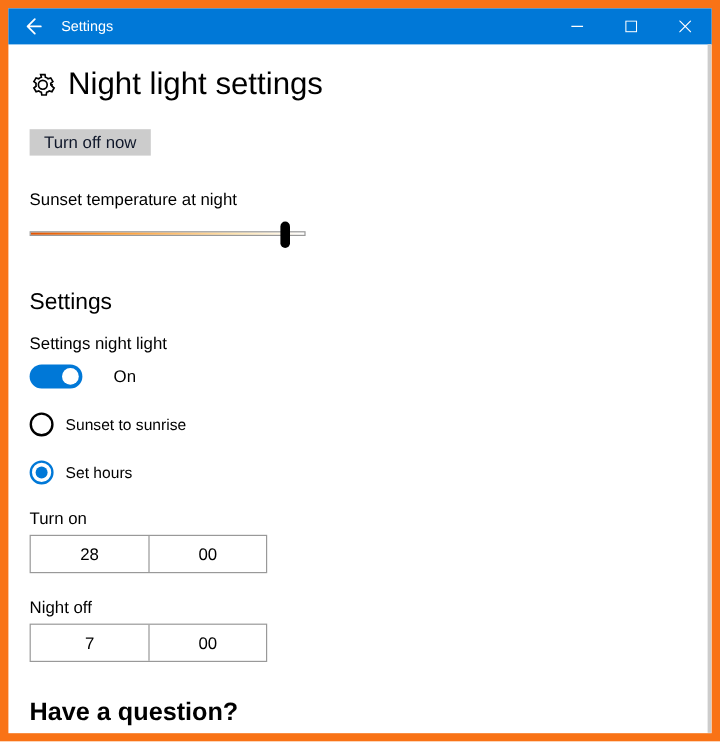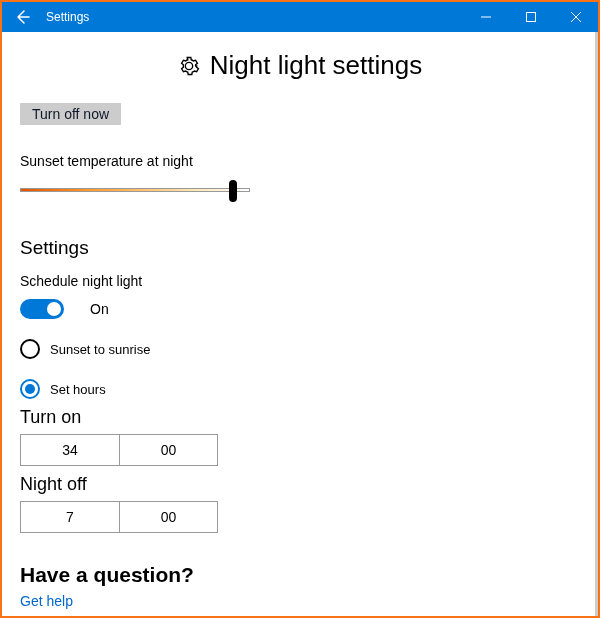--- a/index.html
+++ b/index.html
@@ -1,43 +1,43 @@
 <!DOCTYPE html>
 <html><head>
 <meta charset="utf-8">
 <style>
   * { box-sizing: border-box; margin: 0; padding: 0; }
   html, body { width: 600px; height: 618px; font-family: "Segoe UI", Arial, sans-serif; background: #fff; color: #000; overflow: hidden; }
-  .window { width: 600px; height: 618px; border: 2px solid #f97316; background: #fff; display: flex; flex-direction: column; }
+  .window { width: 600px; height: 618px; border: 7px solid #f97316; background: #fff; display: flex; flex-direction: column; }
   .titlebar { background: #0078d7; color: #fff; height: 30px; display: flex; align-items: stretch; }
   .back-btn { width: 40px; display: flex; align-items: center; justify-content: center; cursor: pointer; }
   .title-text { flex: 0 0 auto; display: flex; align-items: center; font-size: 12px; padding-left: 4px; }
   .title-spacer { flex: 1; }
   .win-btn { width: 45px; display: flex; align-items: center; justify-content: center; cursor: pointer; }
   .win-btn svg { stroke: #fff; }
   .content { padding: 18px 18px 0 18px; overflow-y: auto; position: relative; flex: 1; }
-  .page-heading { display: flex; align-items: center; gap: 10px; margin-bottom: 22px; justify-content: center; }
+  .page-heading { display: flex; align-items: center; gap: 10px; margin-bottom: 22px; }
   .page-heading h1 { font-weight: 400; font-size: 26px; }
   .gear svg { display: block; }
   .btn-gray { background: #ccc; border: none; padding: 3px 12px; font-size: 14px; font-family: inherit; cursor: pointer; color: #0f172a; }
   .field-label { font-size: 14px; margin-top: 28px; margin-bottom: 10px; }
   .slider-wrap { position: relative; width: 230px; height: 22px; }
   .slider-track { position: absolute; top: 9px; left: 0; width: 230px; height: 4px; border: 1px solid #999; background: linear-gradient(to right, #e35200 0%, #ff9a2e 30%, #ffe5b2 75%, #ffffff 100%); }
   .slider-thumb { position: absolute; top: 1px; left: 209px; width: 8px; height: 22px; background: #000; border-radius: 4px; cursor: pointer; }
   .section-h { font-size: 19px; font-weight: 400; margin-top: 36px; margin-bottom: 14px; }
   .toggle-row { display: flex; align-items: center; gap: 26px; margin-top: 6px; }
   .toggle { width: 44px; height: 20px; background: #0078d7; border-radius: 10px; position: relative; cursor: pointer; }
   .toggle-knob { position: absolute; right: 3px; top: 3px; width: 14px; height: 14px; background: #fff; border-radius: 50%; }
   .toggle-label { font-size: 14px; }
   .radio-row { display: flex; align-items: center; gap: 10px; margin-top: 20px; cursor: pointer; }
   .radio-outer { width: 20px; height: 20px; border: 2px solid #000; border-radius: 50%; display: flex; align-items: center; justify-content: center; }
   .radio-outer.sel { border-color: #0078d7; }
   .radio-inner { width: 10px; height: 10px; background: #0078d7; border-radius: 50%; }
   .radio-label { font-size: 13px; }
-  .time-label { font-size: 18px; margin-top: 8px; margin-bottom: 6px; }
+  .time-label { font-size: 14px; margin-top: 20px; margin-bottom: 6px; }
   .time-picker { display: inline-flex; border: 1px solid #999; }
   .time-cell { width: 98px; height: 30px; display: flex; align-items: center; justify-content: center; font-size: 14px; cursor: pointer; }
   .time-cell + .time-cell { border-left: 1px solid #999; }
   .help-h { font-size: 21px; font-weight: 700; margin-top: 30px; margin-bottom: 6px; }
   .link { color: #0066cc; font-size: 14px; cursor: pointer; }
   .vscroll { position: absolute; right: 0; top: 0; width: 3px; height: 100%; background: #ccc; }
 </style>
 </head>
 <body>
 
@@ -83,21 +83,21 @@
     <button class="btn-gray">Turn off now</button>
 
     <div class="field-label">Sunset temperature at night</div>
     <div class="slider-wrap">
       <div class="slider-track"></div>
       <div class="slider-thumb"></div>
     </div>
 
     <div class="section-h">Settings</div>
 
-    <div class="field-label" style="margin-top:0">Schedule night light</div>
+    <div class="field-label" style="margin-top:0">Settings night light</div>
     <div class="toggle-row">
       <div class="toggle">
         <div class="toggle-knob"></div>
       </div>
       <div class="toggle-label">On</div>
     </div>
 
     <div class="radio-row">
       <div class="radio-outer"></div>
       <div class="radio-label">Sunset to sunrise</div>
@@ -105,21 +105,21 @@
 
     <div class="radio-row">
       <div class="radio-outer sel">
         <div class="radio-inner"></div>
       </div>
       <div class="radio-label">Set hours</div>
     </div>
 
     <div class="time-label">Turn on</div>
     <div class="time-picker">
-      <div class="time-cell">34</div>
+      <div class="time-cell">28</div>
       <div class="time-cell">00</div>
     </div>
 
     <div class="time-label">Night off</div>
     <div class="time-picker">
       <div class="time-cell">7</div>
       <div class="time-cell">00</div>
     </div>
 
     <div class="help-h">Have a question?</div>

